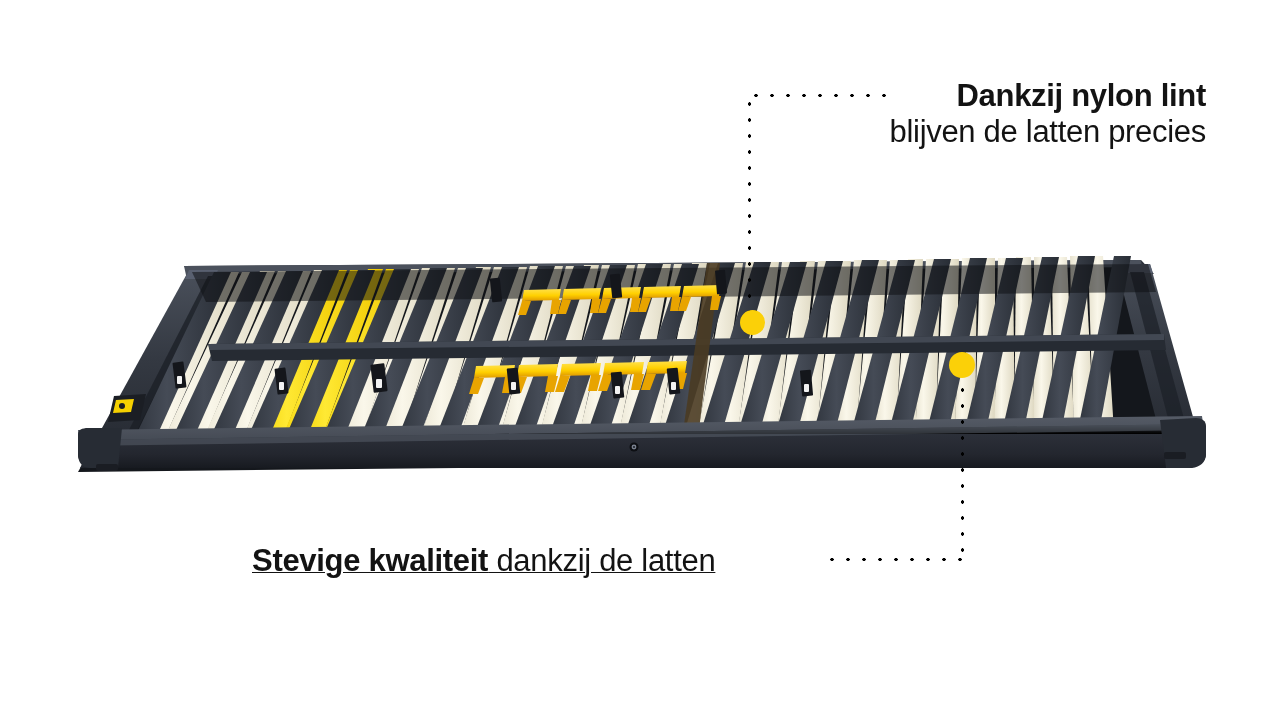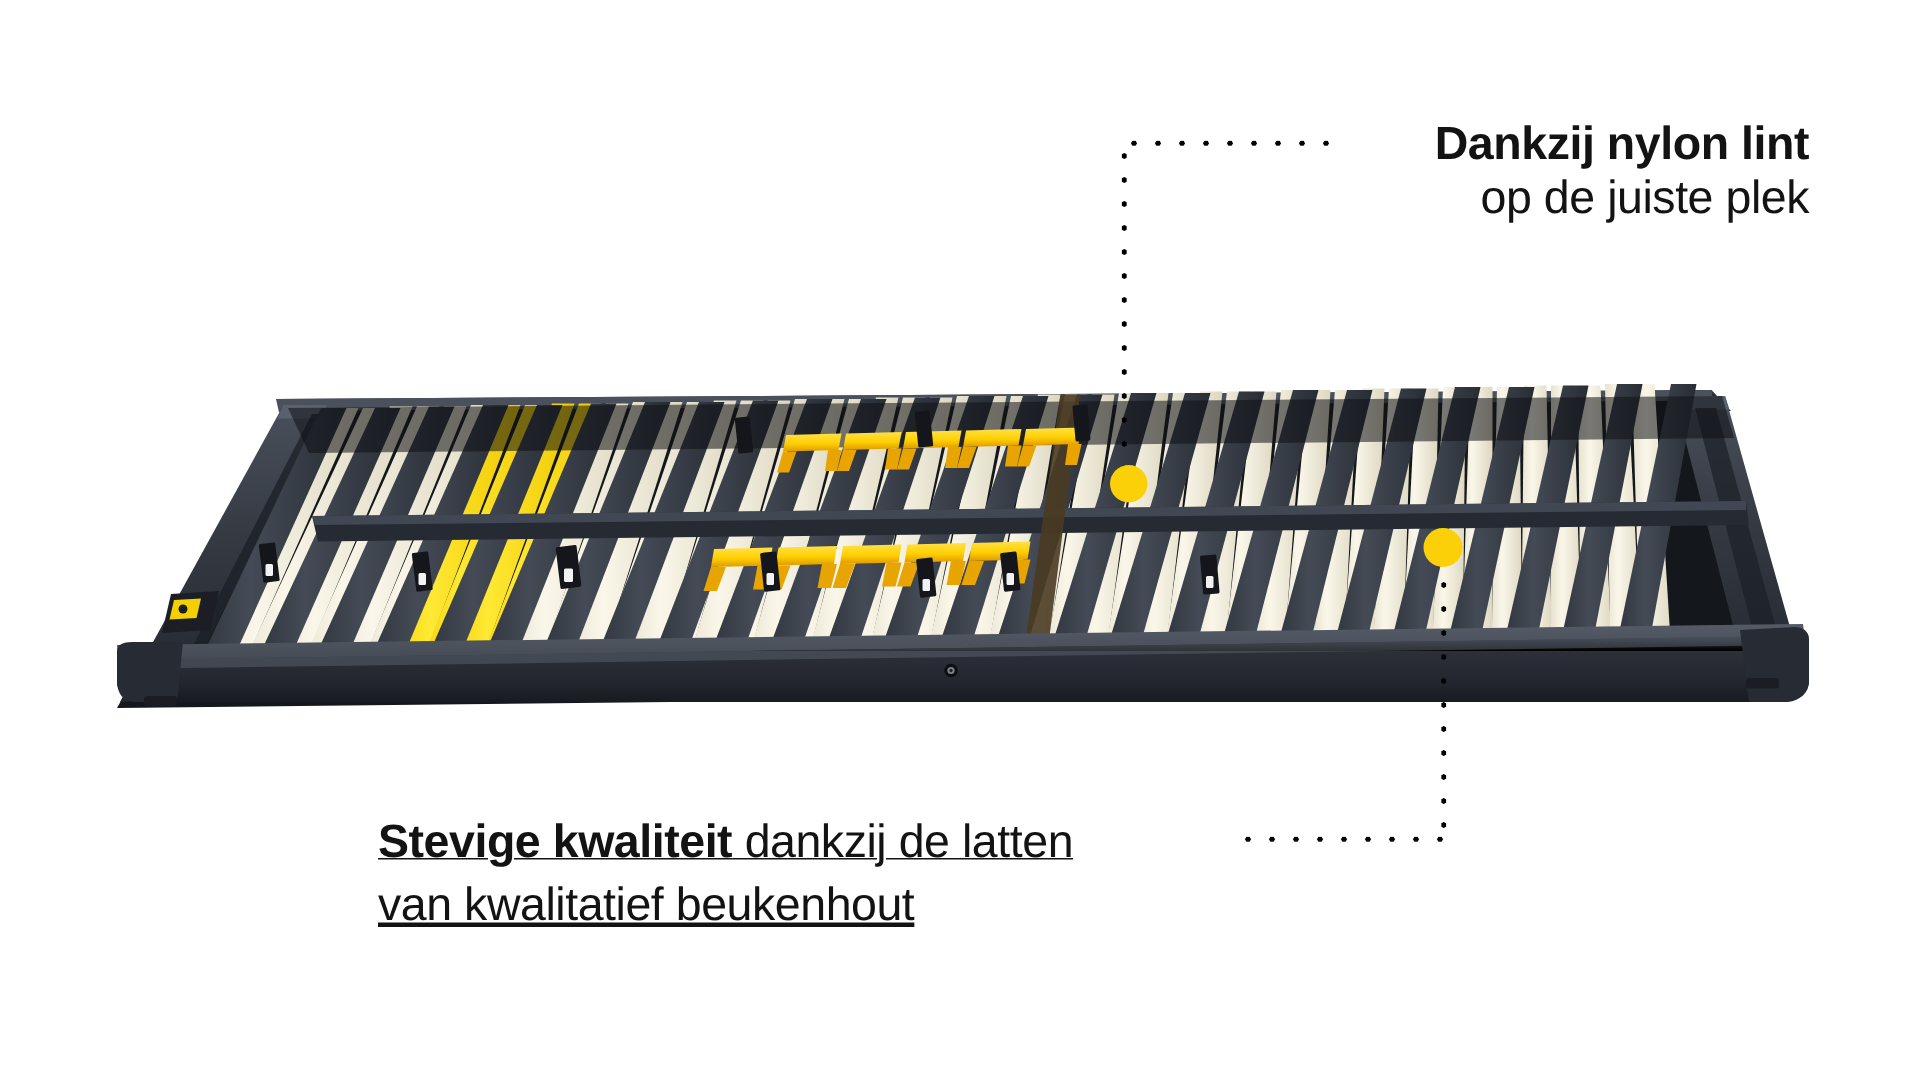--- a/index.html
+++ b/index.html
@@ -427,23 +427,22 @@
   <div class="leader leader-h" id="leader-top-h"></div>
   <div class="leader leader-v" id="leader-top-v"></div>
   <div class="leader leader-v" id="leader-bot-v"></div>
   <div class="leader leader-h" id="leader-bot-h"></div>
 
   <div class="hotspot" id="hotspot-nylon"></div>
   <div class="hotspot" id="hotspot-slats"></div>
 
   <div class="callout-text" id="callout-top">
     <span class="tline hl-strong">Dankzij nylon lint</span>
-    <span class="tline hl-light">op de juiste plek</span>
+    <span class="tline hl-light">blijven de latten precies</span>
   </div>
 
   <div class="callout-text" id="callout-bottom">
     <span class="tline">
       <span class="hl-strong">Stevige kwaliteit</span><span class="hl-light"> dankzij de latten</span>
     </span>
-    <span class="tline hl-light">van kwalitatief beukenhout</span>
   </div>
 
 </div>
 
 </body></html>

